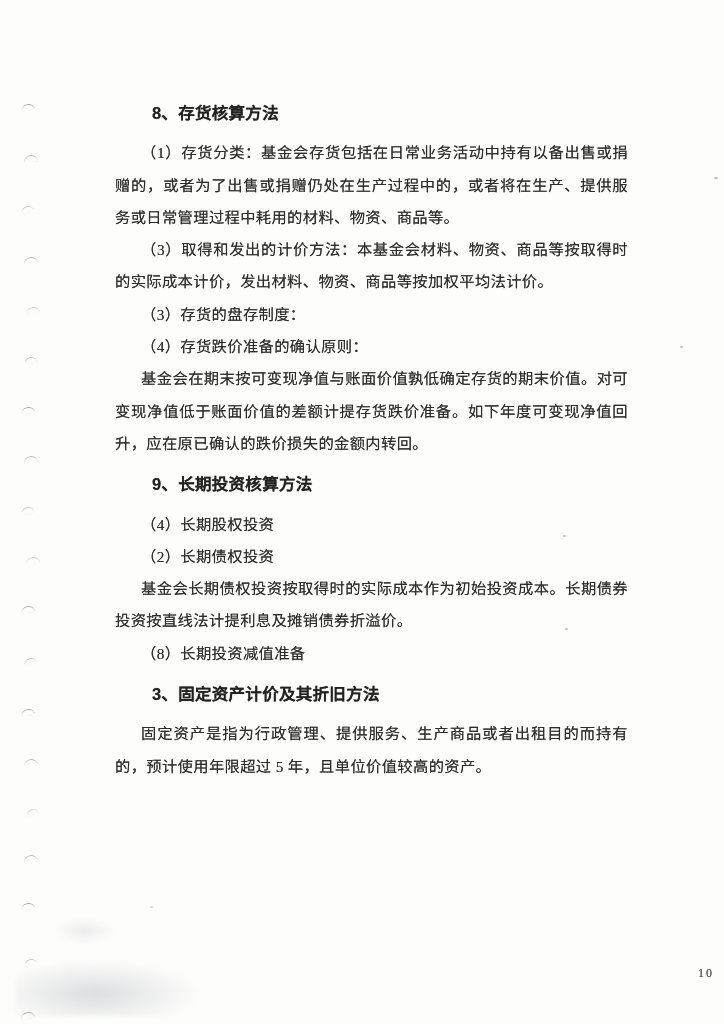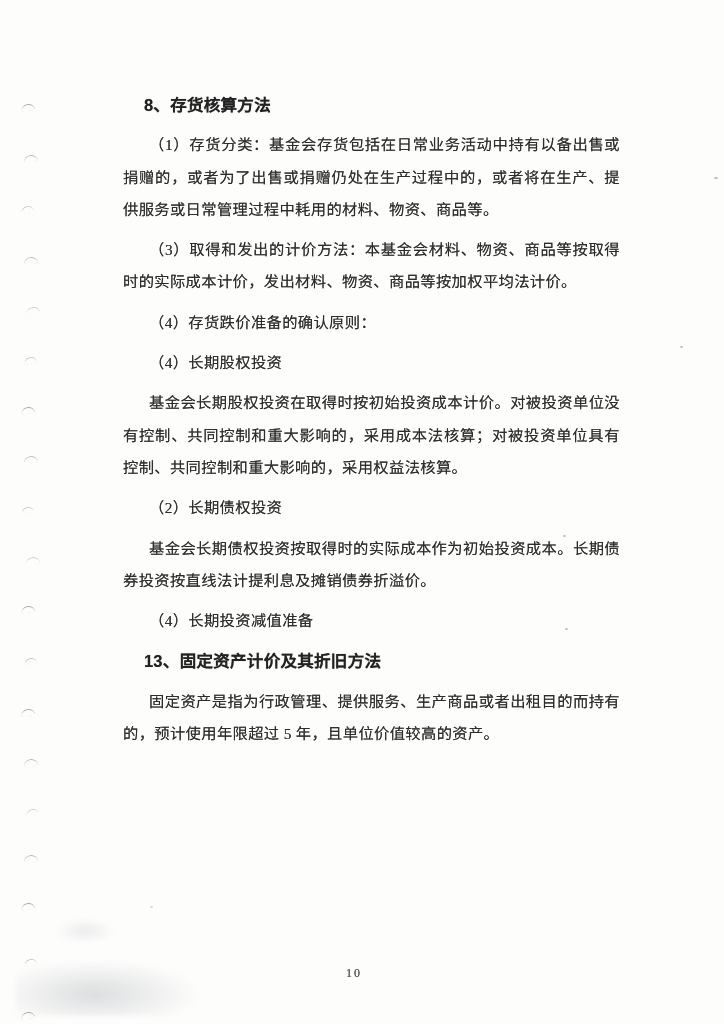--- a/index.html
+++ b/index.html
@@ -20,36 +20,36 @@
     position:absolute;
     left:115px;top:89px;
     width:513px;
     color:#2d2d2d;
     font-size:15.3px;
     line-height:32.3px;
     letter-spacing:0.35px;
     text-align:justify;
     text-shadow:0 0 0.6px rgba(45,45,45,0.7);
   }
-  .content p{margin:8px;text-indent:1.7em;}
+  .content p{margin:0;text-indent:1.7em;}
   .content h3{
-    margin:0;
+    margin:8px;
     font-family:"Liberation Sans","DejaVu Sans",sans-serif;
     font-weight:700;
     font-size:16.5px;
     line-height:32.3px;
     letter-spacing:0.3px;
     color:#222;
     text-indent:1.75em;
     text-shadow:0 0 0.7px rgba(30,30,30,0.65);
   }
   .footer{
     position:absolute;
-    left:0;right:16px;top:966px;
-    text-align:center;
+    left:0;right:10px;top:966px;
+    text-align:right;
     font-family:"Liberation Serif","DejaVu Serif",serif;
     font-size:12px;
     letter-spacing:2px;
     color:#4a4a4a;
     text-shadow:0 0 0.5px rgba(80,80,80,0.6);
   }
   
   .bmark{
     position:absolute;
     left:21px;
@@ -112,25 +112,27 @@
   <i class="speck s1"></i>
   <i class="speck s2"></i>
   <i class="speck s3"></i>
   <i class="speck s4"></i>
   <i class="speck s5"></i>
 
   <div class="content">
     <h3>8、存货核算方法</h3>
     <p>（1）存货分类：基金会存货包括在日常业务活动中持有以备出售或捐赠的，或者为了出售或捐赠仍处在生产过程中的，或者将在生产、提供服务或日常管理过程中耗用的材料、物资、商品等。</p>
     <p>（3）取得和发出的计价方法：本基金会材料、物资、商品等按取得时的实际成本计价，发出材料、物资、商品等按加权平均法计价。</p>
+    <p>（3）存货的盘存制度：</p>
     <p>（4）存货跌价准备的确认原则：</p>
+    <p>基金会在期末按可变现净值与账面价值孰低确定存货的期末价值。对可变现净值低于账面价值的差额计提存货跌价准备。如下年度可变现净值回升，应在原已确认的跌价损失的金额内转回。</p>
+    <h3>9、长期投资核算方法</h3>
     <p>（4）长期股权投资</p>
-    <p>基金会长期股权投资在取得时按初始投资成本计价。对被投资单位没有控制、共同控制和重大影响的，采用成本法核算；对被投资单位具有控制、共同控制和重大影响的，采用权益法核算。</p>
     <p>（2）长期债权投资</p>
     <p>基金会长期债权投资按取得时的实际成本作为初始投资成本。长期债券投资按直线法计提利息及摊销债券折溢价。</p>
-    <p>（4）长期投资减值准备</p>
-    <h3>13、固定资产计价及其折旧方法</h3>
+    <p>（8）长期投资减值准备</p>
+    <h3>3、固定资产计价及其折旧方法</h3>
     <p>固定资产是指为行政管理、提供服务、生产商品或者出租目的而持有的，预计使用年限超过 5 年，且单位价值较高的资产。</p>
   </div>
 
   <div class="footer">10</div>
 
 </div>
 
 </body></html>

